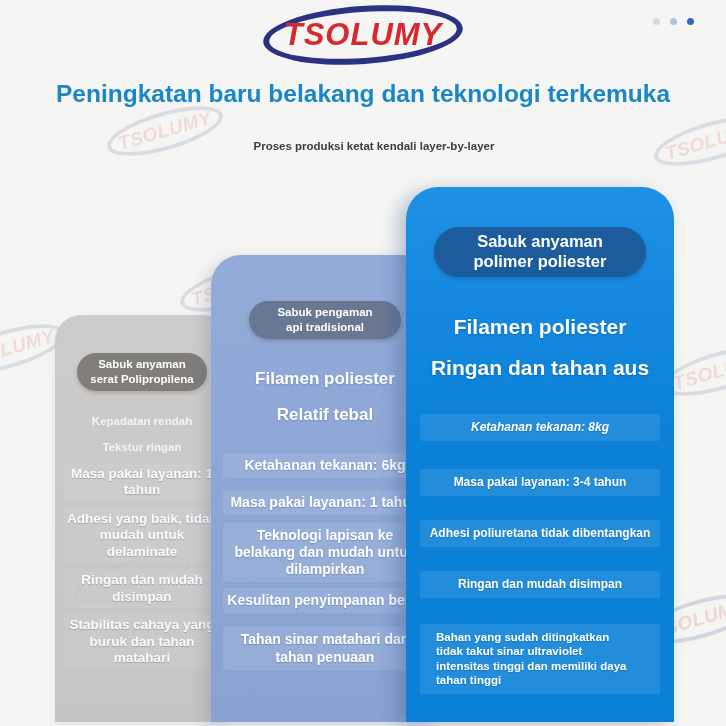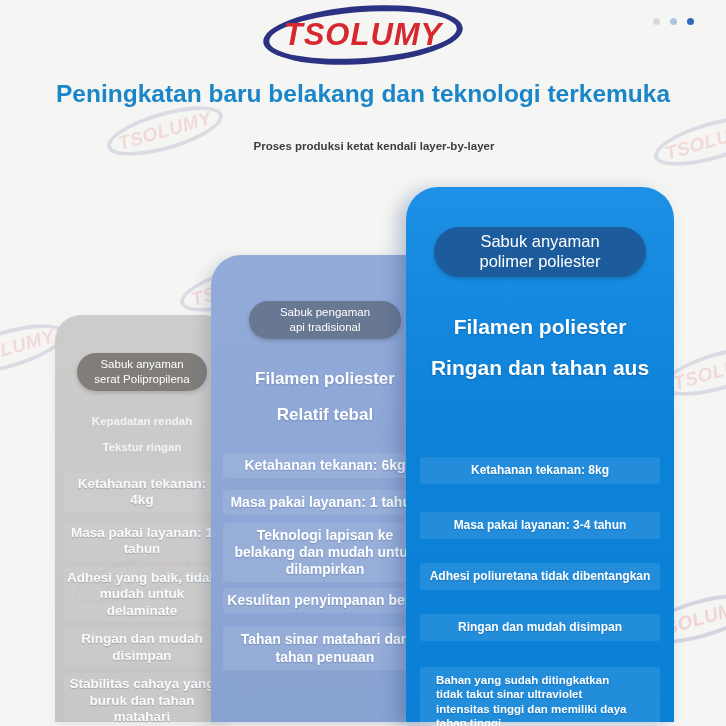--- a/index.html
+++ b/index.html
@@ -30,42 +30,42 @@
   .col-gray{left:55px;top:315px;width:174px;height:407px;z-index:1;
     background:linear-gradient(180deg,rgba(202,201,200,.92),rgba(193,192,191,.92));
     border-radius:26px 26px 0 0;box-shadow:0 4px 10px rgba(0,0,0,.07);}
   .col-mid{left:211px;top:255px;width:228px;height:467px;z-index:2;
     background:linear-gradient(180deg,#93abd9,#88a2d2);
     border-radius:30px 30px 0 0;box-shadow:-6px 4px 14px rgba(60,80,120,.20);}
   .col-blue{left:406px;top:187px;width:268px;height:535px;z-index:3;
     background:linear-gradient(180deg,#1e90e6,#0b81d8 45%,#0a80d6);
     border-radius:32px 32px 0 0;box-shadow:-8px 4px 18px rgba(20,60,120,.28);}
 
-  .badge{white-space:pre-line;color:#fff;font-weight:normal;display:flex;align-items:center;
+  .badge{white-space:pre-line;color:#fff;font-weight:bold;display:flex;align-items:center;
     justify-content:center;box-shadow:0 2px 4px rgba(0,0,0,.18);}
   .badge-gray{margin-top:38px;width:130px;min-height:38px;border-radius:20px;
     background:rgba(114,112,109,.85);font-size:11.5px;line-height:1.3;}
   .badge-mid{margin-top:46px;width:152px;min-height:38px;border-radius:20px;
     background:rgba(96,108,131,.82);font-size:11.5px;line-height:1.3;}
   .badge-blue{margin-top:40px;width:212px;min-height:50px;border-radius:26px;
     background:#1c5c9c;font-size:16.5px;line-height:1.2;}
 
   .col-blue .headline{color:#fff;font-weight:bold;font-size:21px;
     text-shadow:0 1px 2px rgba(0,40,90,.3);}
   .col-blue .headline.h1{margin-top:38px;}
   .col-blue .headline.h2{margin-top:17px;}
   .col-mid .headline{color:#fff;font-weight:bold;font-size:17px;
     text-shadow:0 1px 2px rgba(40,60,110,.25);}
   .col-mid .headline.h1{margin-top:30px;}
   .col-mid .headline.h2{margin-top:16px;}
 
   .feat{color:#fff;font-weight:bold;text-shadow:0 1px 1px rgba(0,30,70,.22);}
   .col-blue .feat{font-size:12px;line-height:1.25;width:calc(100% - 28px);
     background:rgba(255,255,255,.10);border-radius:3px;padding:6px 4px;box-sizing:border-box;}
-  .col-blue .feat.f0{margin-top:77px;}
+  .col-blue .feat.f0{margin-top:34px;font-style:italic;}
   .col-blue .feat.f1{margin-top:28px;}
   .col-blue .feat.f2{margin-top:24px;}
   .col-blue .feat.f3{margin-top:24px;}
   .col-blue .feat.f4{margin-top:26px;text-align:left;padding:6px 22px 6px 16px;font-size:11.5px;}
 
   .col-mid .feat{font-size:14px;line-height:1.22;width:calc(100% - 24px);
     background:rgba(255,255,255,.10);border-radius:3px;padding:4px 2px;box-sizing:border-box;}
   .col-mid .feat.f0{margin-top:28px;}
   .col-mid .feat.f1{margin-top:12px;}
   .col-mid .feat.f2{margin-top:8px;}
@@ -130,21 +130,20 @@
   </div>
 
   <div class="title">Peningkatan baru belakang dan teknologi terkemuka</div>
   <div class="subtitle">Proses produksi ketat kendali layer-by-layer</div>
 
   <section class="col col-gray">
     <div class="badge badge-gray">Sabuk anyaman
 serat Polipropilena</div>
     <div class="feat-sm s0">Kepadatan rendah</div>
     <div class="feat-sm s1">Tekstur ringan</div>
-    <div class="feat f0">Ketahanan tekanan: 4kg</div>
     <div class="feat f1">Masa pakai layanan: 1 tahun</div>
     <div class="feat f2">Adhesi yang baik, tidak mudah untuk delaminate</div>
     <div class="feat f3">Ringan dan mudah disimpan</div>
     <div class="feat f4">Stabilitas cahaya yang buruk dan tahan matahari</div>
   </section>
 
   <section class="col col-mid">
     <div class="badge badge-mid">Sabuk pengaman
 api tradisional</div>
     <div class="headline h1">Filamen poliester</div>

